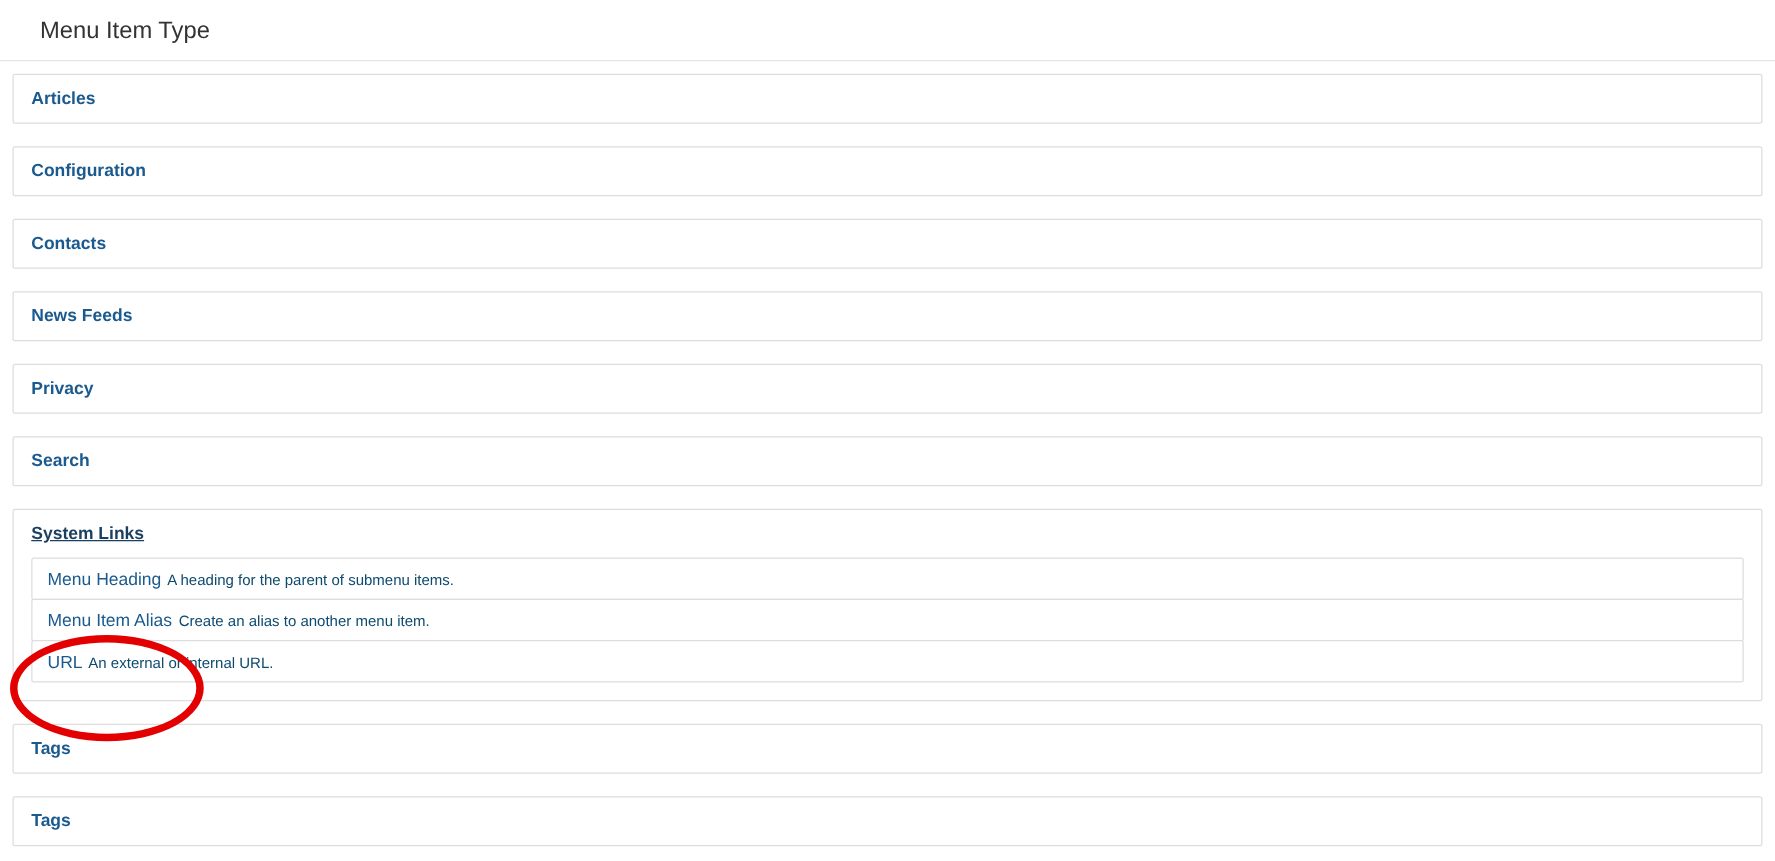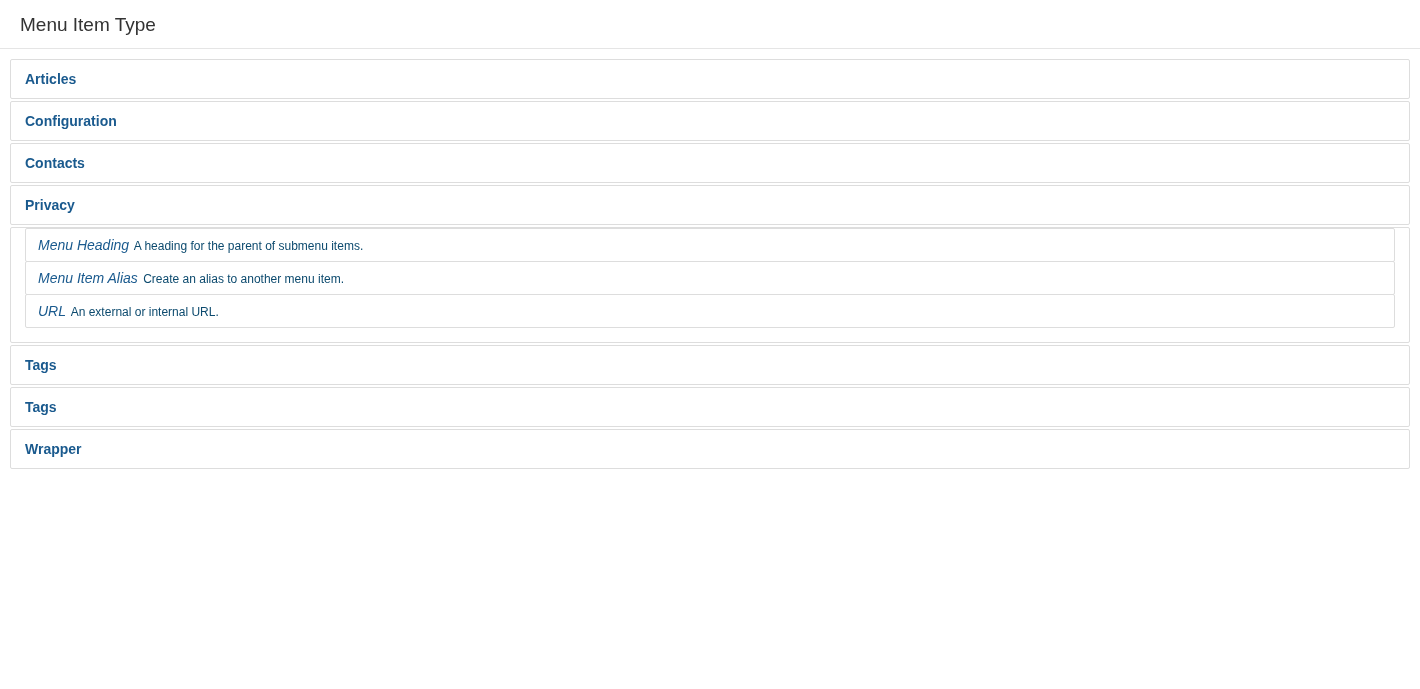--- a/index.html
+++ b/index.html
@@ -3,39 +3,39 @@
 <meta charset="utf-8">
 <style>
   * { box-sizing: border-box; margin: 0; padding: 0; }
   body {
     font-family: -apple-system, BlinkMacSystemFont, "Segoe UI", Helvetica, Arial, sans-serif;
     background: #fff;
     color: #333;
     width: 1420px;
   }
   .header {
-    padding: 14px 20px 12px 20px;
+    padding: 14px 20px 12px 32px;
   }
   .header h1 {
     font-size: 19px;
     font-weight: 400;
     color: #333;
   }
   .divider {
     border-top: 1px solid #e5e5e5;
     margin-bottom: 10px;
   }
   .panel-container {
     padding: 0 10px;
   }
   .panel {
     border: 1px solid #ddd;
     border-radius: 2px;
     background: #fff;
-    margin-bottom: 2px;
+    margin-bottom: 18px;
   }
   .panel-heading {
     padding: 10px 14px;
     cursor: pointer;
   }
   .panel-heading a {
     color: #1a5a8e;
     font-weight: 700;
     font-size: 14px;
     text-decoration: none;
@@ -56,21 +56,20 @@
   .sub-panel:first-child { margin-top: 0; }
   .sub-panel-row {
     padding: 8px 12px;
     font-size: 13px;
     cursor: pointer;
   }
   .sub-panel-row .link {
     color: #1a5a8e;
     font-weight: 400;
     font-size: 14px;
-    font-style: italic;
   }
   .sub-panel-row .desc {
     color: #0c4a6e;
     font-size: 12px;
     margin-left: 2px;
   }
   .highlight-circle {
     position: absolute;
     border: 6px solid #e30000;
     border-radius: 50%;
@@ -95,23 +94,30 @@
       <div class="panel">
         <div class="panel-heading"><a href="javascript:void(0)">Articles</a></div>
       </div>
       <div class="panel">
         <div class="panel-heading"><a href="javascript:void(0)">Configuration</a></div>
       </div>
       <div class="panel">
         <div class="panel-heading"><a href="javascript:void(0)">Contacts</a></div>
       </div>
       <div class="panel">
+        <div class="panel-heading"><a href="javascript:void(0)">News Feeds</a></div>
+      </div>
+      <div class="panel">
         <div class="panel-heading"><a href="javascript:void(0)">Privacy</a></div>
       </div>
       <div class="panel">
+        <div class="panel-heading"><a href="javascript:void(0)">Search</a></div>
+      </div>
+      <div class="panel">
+        <div class="panel-heading active"><a href="javascript:void(0)">System Links</a></div>
         <div class="sub-panel-container">
           <div class="sub-panel">
             <div class="sub-panel-row"><span class="link">Menu Heading</span><span class="desc"> A heading for the parent of submenu items.</span></div>
           </div>
           <div class="sub-panel">
             <div class="sub-panel-row"><span class="link">Menu Item Alias</span><span class="desc"> Create an alias to another menu item.</span></div>
           </div>
           <div class="sub-panel">
             <div class="sub-panel-row"><span class="link">URL</span><span class="desc"> An external or internal URL.</span></div>
           </div>

